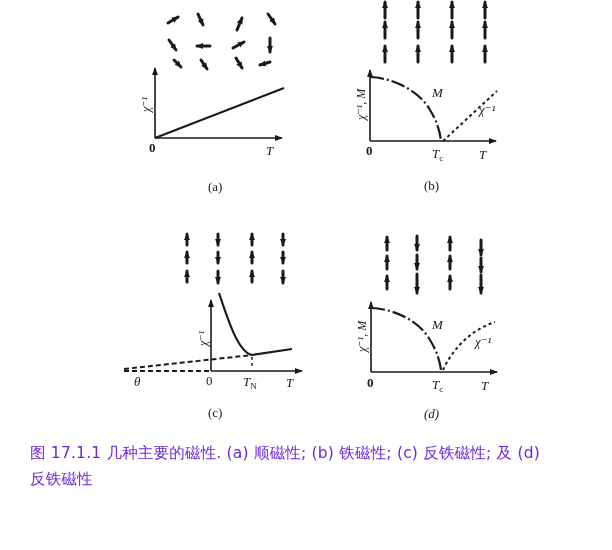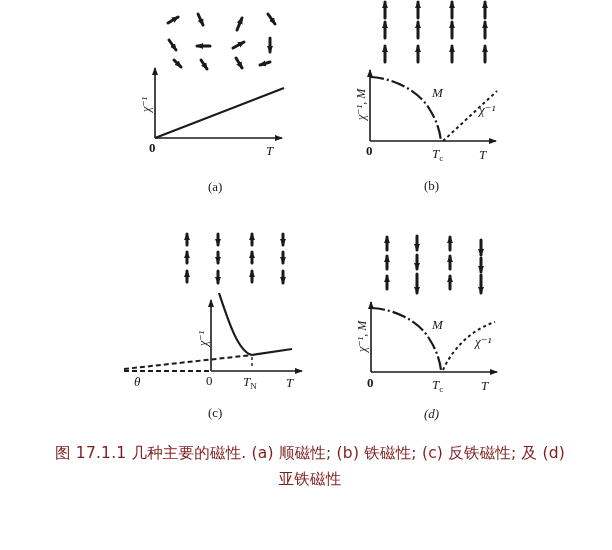--- a/index.html
+++ b/index.html
@@ -2,21 +2,21 @@
 <html><head>
 <meta charset="utf-8">
 <style>
   html, body { margin:0; padding:0; background:#ffffff; }
   body { width:612px; height:550px; position:relative; overflow:hidden;
          font-family:"Liberation Serif", "DejaVu Serif", serif; color:#1a1a1a; }
   svg.fig { position:absolute; left:0; top:0; }
   .lbl { font-family:"Liberation Serif", "DejaVu Serif", serif; fill:#1a1a1a; }
   .caption { position:absolute; left:30px; top:440px; width:560px;
              font-family:"DejaVu Sans", "Liberation Sans", sans-serif;
-             font-size:15.5px; line-height:26px; color:#7f1d1d; letter-spacing:0.2px;text-align:center; }
+             font-size:15.5px; line-height:26px; color:#6d28d9; letter-spacing:0.2px; }
   .caption .cap-line { display:block; white-space:nowrap; }
 </style>
 </head>
 <body>
 
 <svg class="fig" width="612" height="440" viewBox="0 0 612 440" xmlns="http://www.w3.org/2000/svg">
   <defs>
     <marker id="ah" markerWidth="8" markerHeight="8" refX="7" refY="4" orient="auto" markerUnits="userSpaceOnUse">
       <path d="M0,1 L8,4 L0,7 Z" fill="#1a1a1a"></path>
     </marker>
@@ -131,14 +131,14 @@
     <text class="lbl" x="432" y="389" font-size="13" font-style="italic"><tspan>T</tspan><tspan font-size="9" dy="3" font-style="normal">c</tspan></text>
     <text class="lbl" x="432" y="329" font-size="13" font-style="italic">M</text>
     <text class="lbl" x="475" y="346" font-size="13" font-style="italic">χ⁻¹</text>
     <text class="lbl" x="0" y="0" font-size="12" font-style="italic" transform="translate(366,352) rotate(-90)">χ⁻¹, M</text>
     <text class="lbl" x="424" y="418" font-size="13" font-style="italic">(d)</text>
   </g>
 </svg>
 
 <div class="caption">
   <span class="cap-line">图 17.1.1  几种主要的磁性. (a) 顺磁性; (b) 铁磁性; (c) 反铁磁性; 及 (d)</span>
-  <span class="cap-line">亚铁磁性</span>
+  <span class="cap-line">反铁磁性</span>
 </div>
 
 </body></html>

